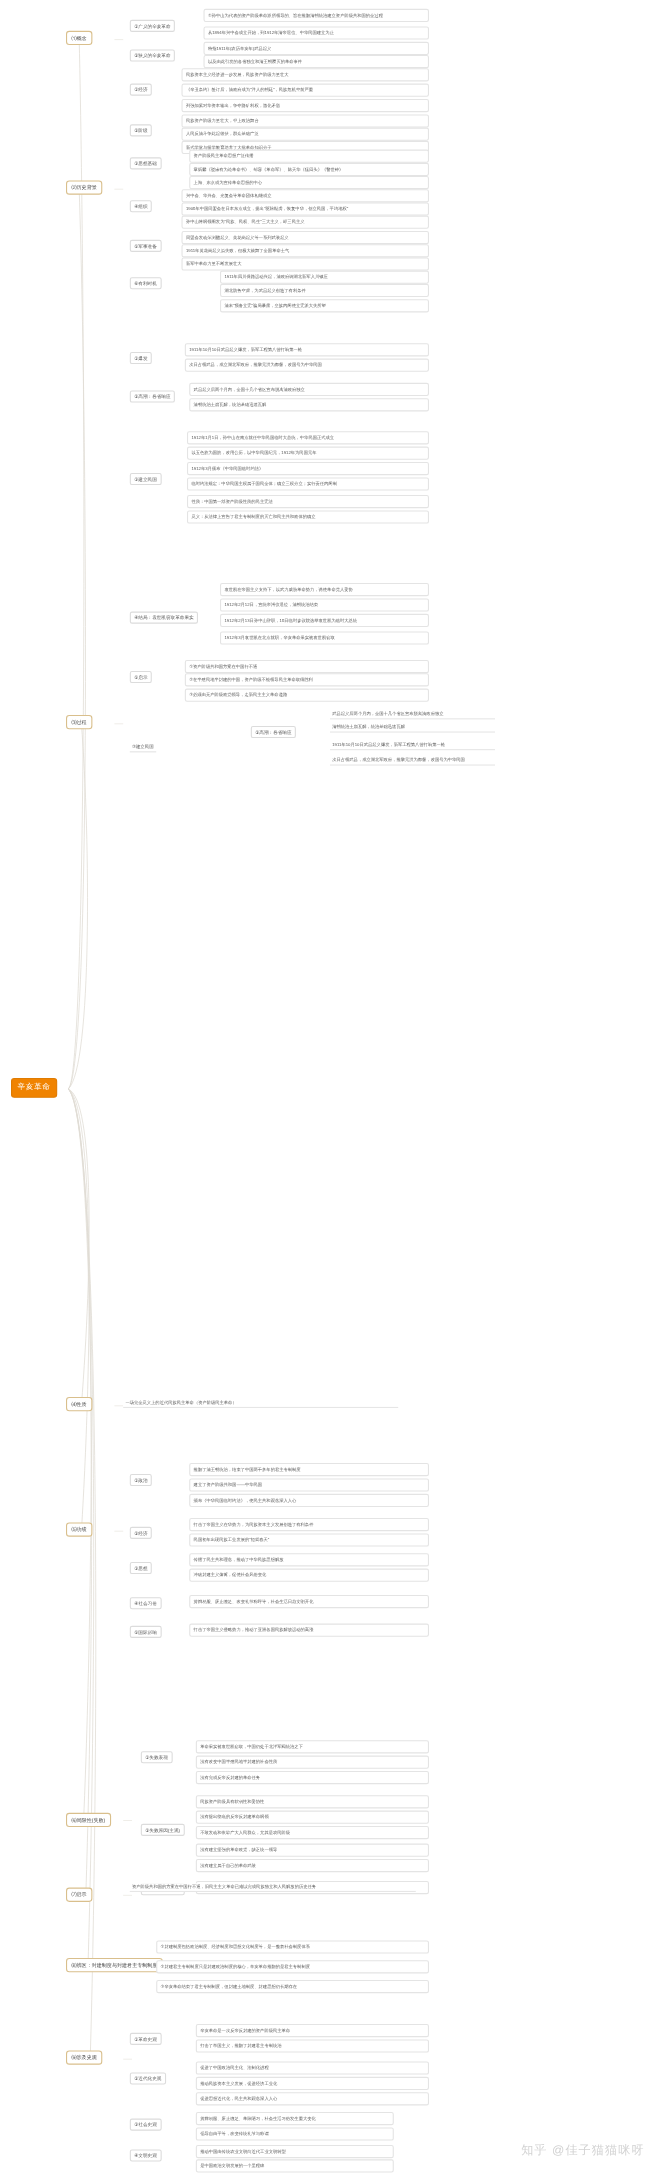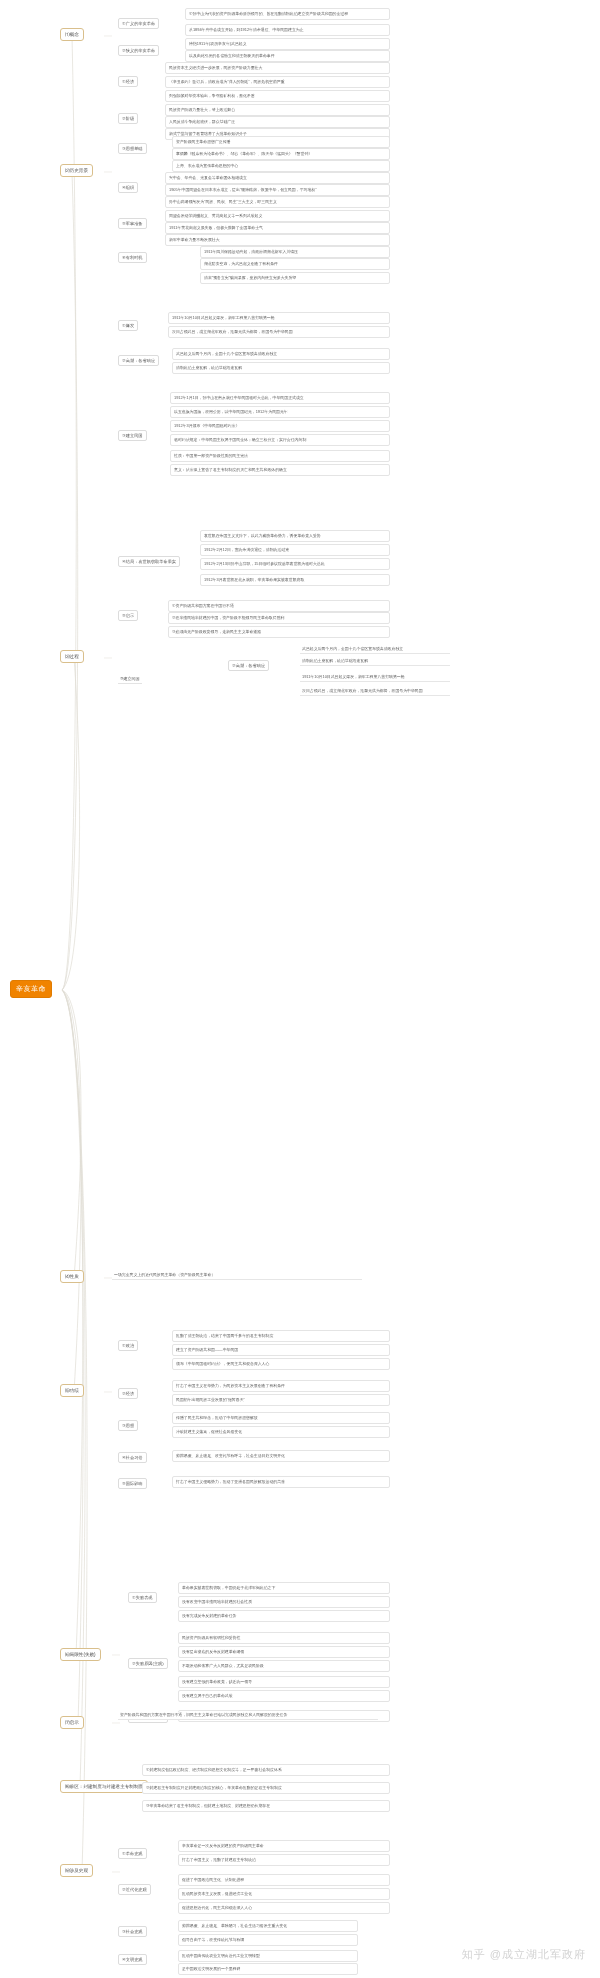--- a/index.html
+++ b/index.html
@@ -225,14 +225,14 @@
   <div class="node leaf" style="left:178px;top:1902px;width:212px;">促进思想近代化，民主共和观念深入人心</div>
 
   <div class="node b2" style="left:118px;top:1926px;">③社会史观</div>
   <div class="node leaf" style="left:178px;top:1920px;width:180px;">剪辫易服、废止缠足、革除陋习，社会生活习俗发生重大变化</div>
   <div class="node leaf" style="left:178px;top:1934px;width:180px;">倡导自由平等，改变传统礼节与称谓</div>
 
   <div class="node b2" style="left:118px;top:1954px;">④文明史观</div>
   <div class="node leaf" style="left:178px;top:1950px;width:180px;">推动中国由传统农业文明向近代工业文明转型</div>
   <div class="node leaf" style="left:178px;top:1963px;width:180px;">是中国政治文明发展的一个里程碑</div>
 
-  <div class="watermark">知乎 @成立湖北军政府</div>
+  <div class="watermark">知乎 @佳子猫猫咪呀</div>
 </div>
 
 </body></html>

